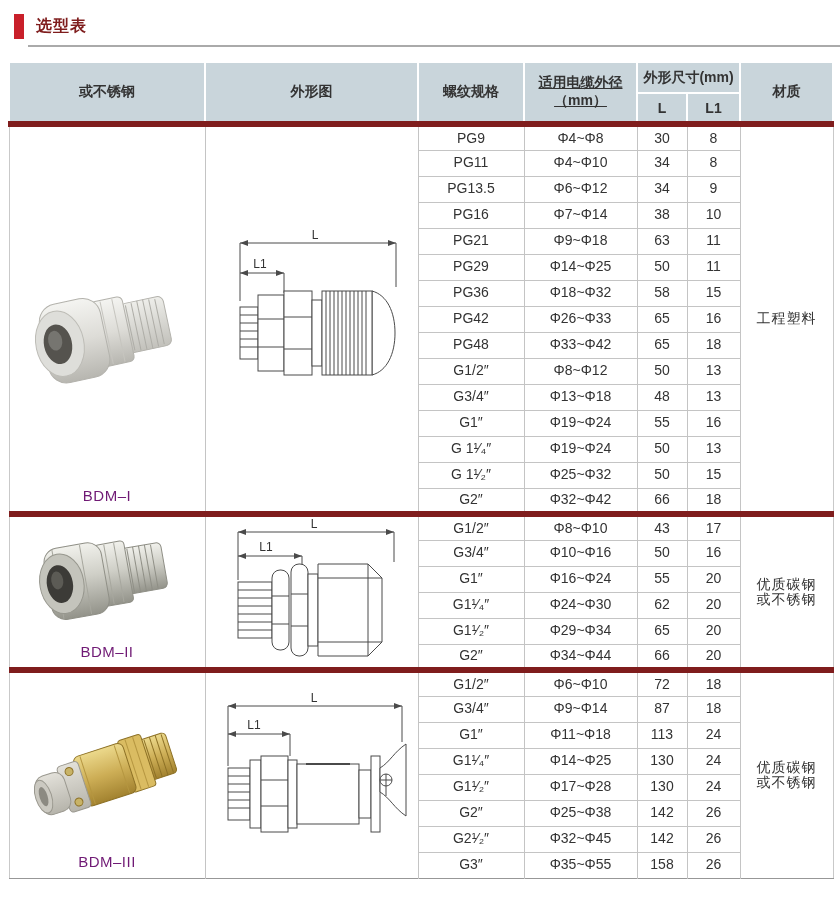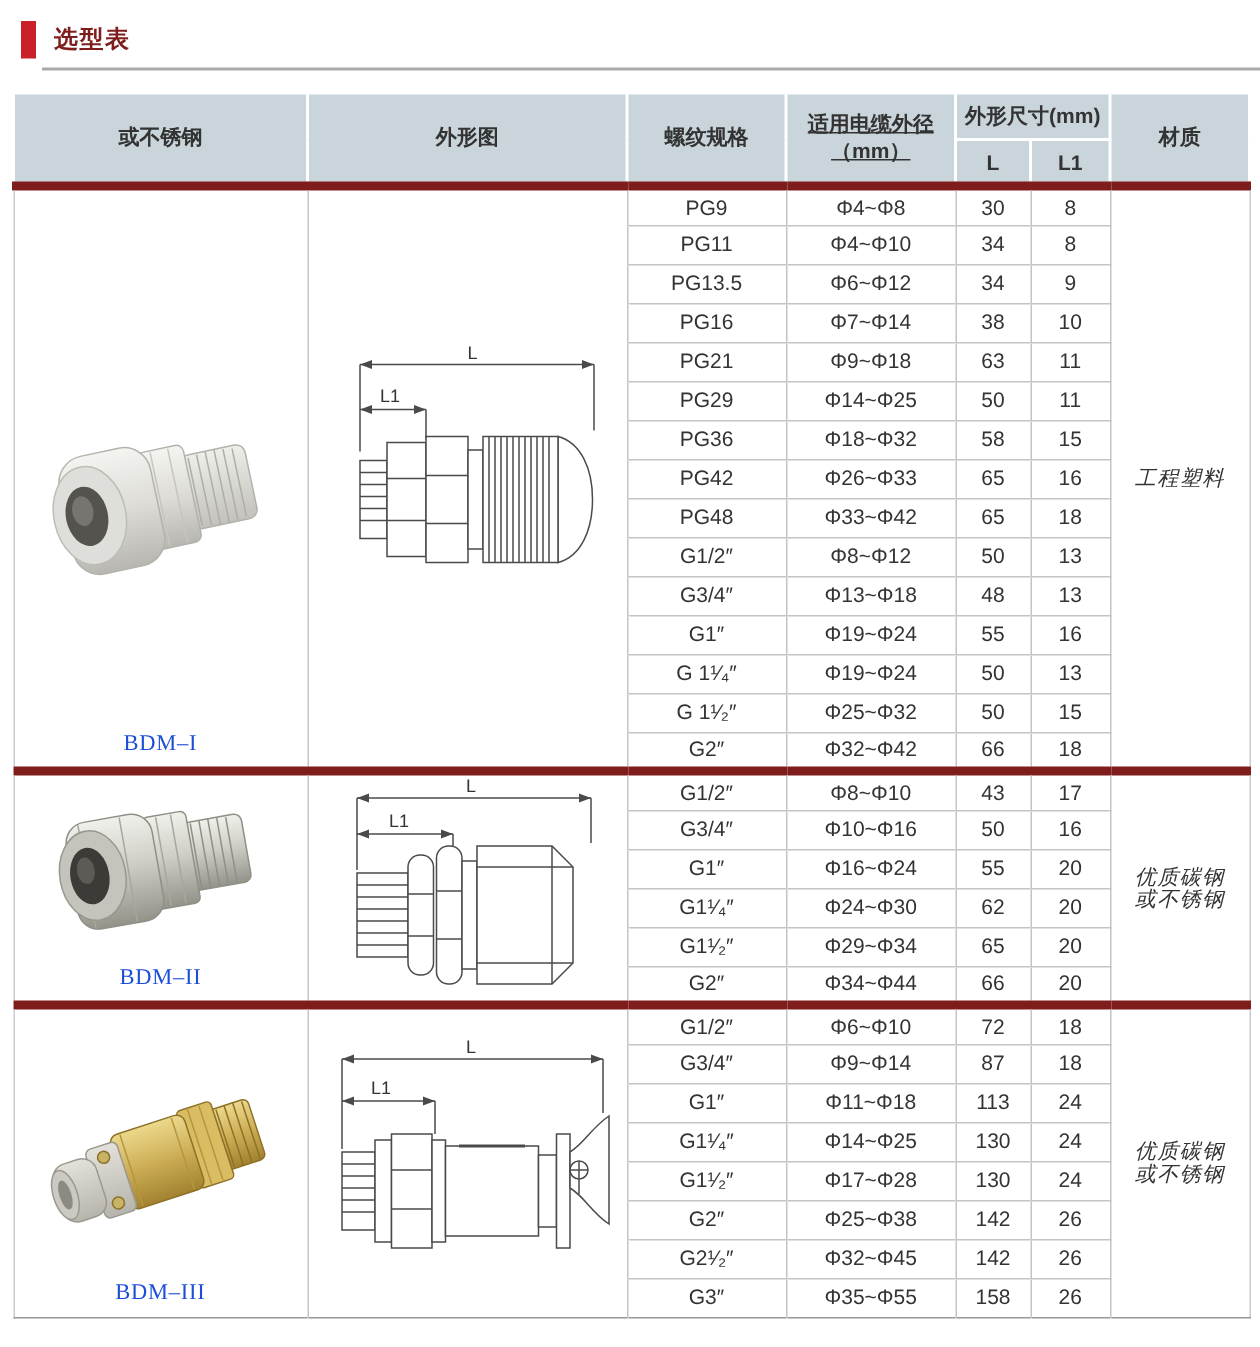--- a/index.html
+++ b/index.html
@@ -33,24 +33,24 @@
   .spec-table td {
     border-left:1px solid #c4c4c4; border-top:1px solid #c4c4c4;
     font-size:14px; color:#333; text-align:center; vertical-align:middle;
     height:26px; line-height:1.1;
   }
   tbody tr.section-start td { border-top:6px solid #7f1d1d; }
 
   .photo-cell { border-left:none !important; position:relative; vertical-align:middle; text-align:center; }
   .photo-art { display:block; text-align:center; }
   .s1 .photo-art { padding-top:0px; }
-  .model-label { position:absolute; bottom:7px; left:0; right:0; text-align:center; font-size:15px; color:#1d4ed8; letter-spacing:0.5px;font-family:Liberation Serif, serif; }
+  .model-label { position:absolute; bottom:7px; left:0; right:0; text-align:center; font-size:15px; color:#701a75; letter-spacing:0.5px; }
 
   .outline-cell { vertical-align:middle; text-align:center; }
-  .material-cell { font-size:15px; letter-spacing:1px; line-height:2.5; white-space:pre-line;font-style:italic; }
+  .material-cell { font-size:15px; letter-spacing:1px; line-height:2.5; white-space:pre-line; }
 
   svg { display:inline-block; vertical-align:middle; }
   .oline { stroke:#4a4a4a; fill:none; stroke-width:1; }
   .ofill { stroke:#4a4a4a; fill:#fff; stroke-width:1; }
   .dimtext { font-size:12px; fill:#333; font-family:"Liberation Sans",sans-serif; }
 </style>
 </head>
 <body>
 
 <div class="page-header">

